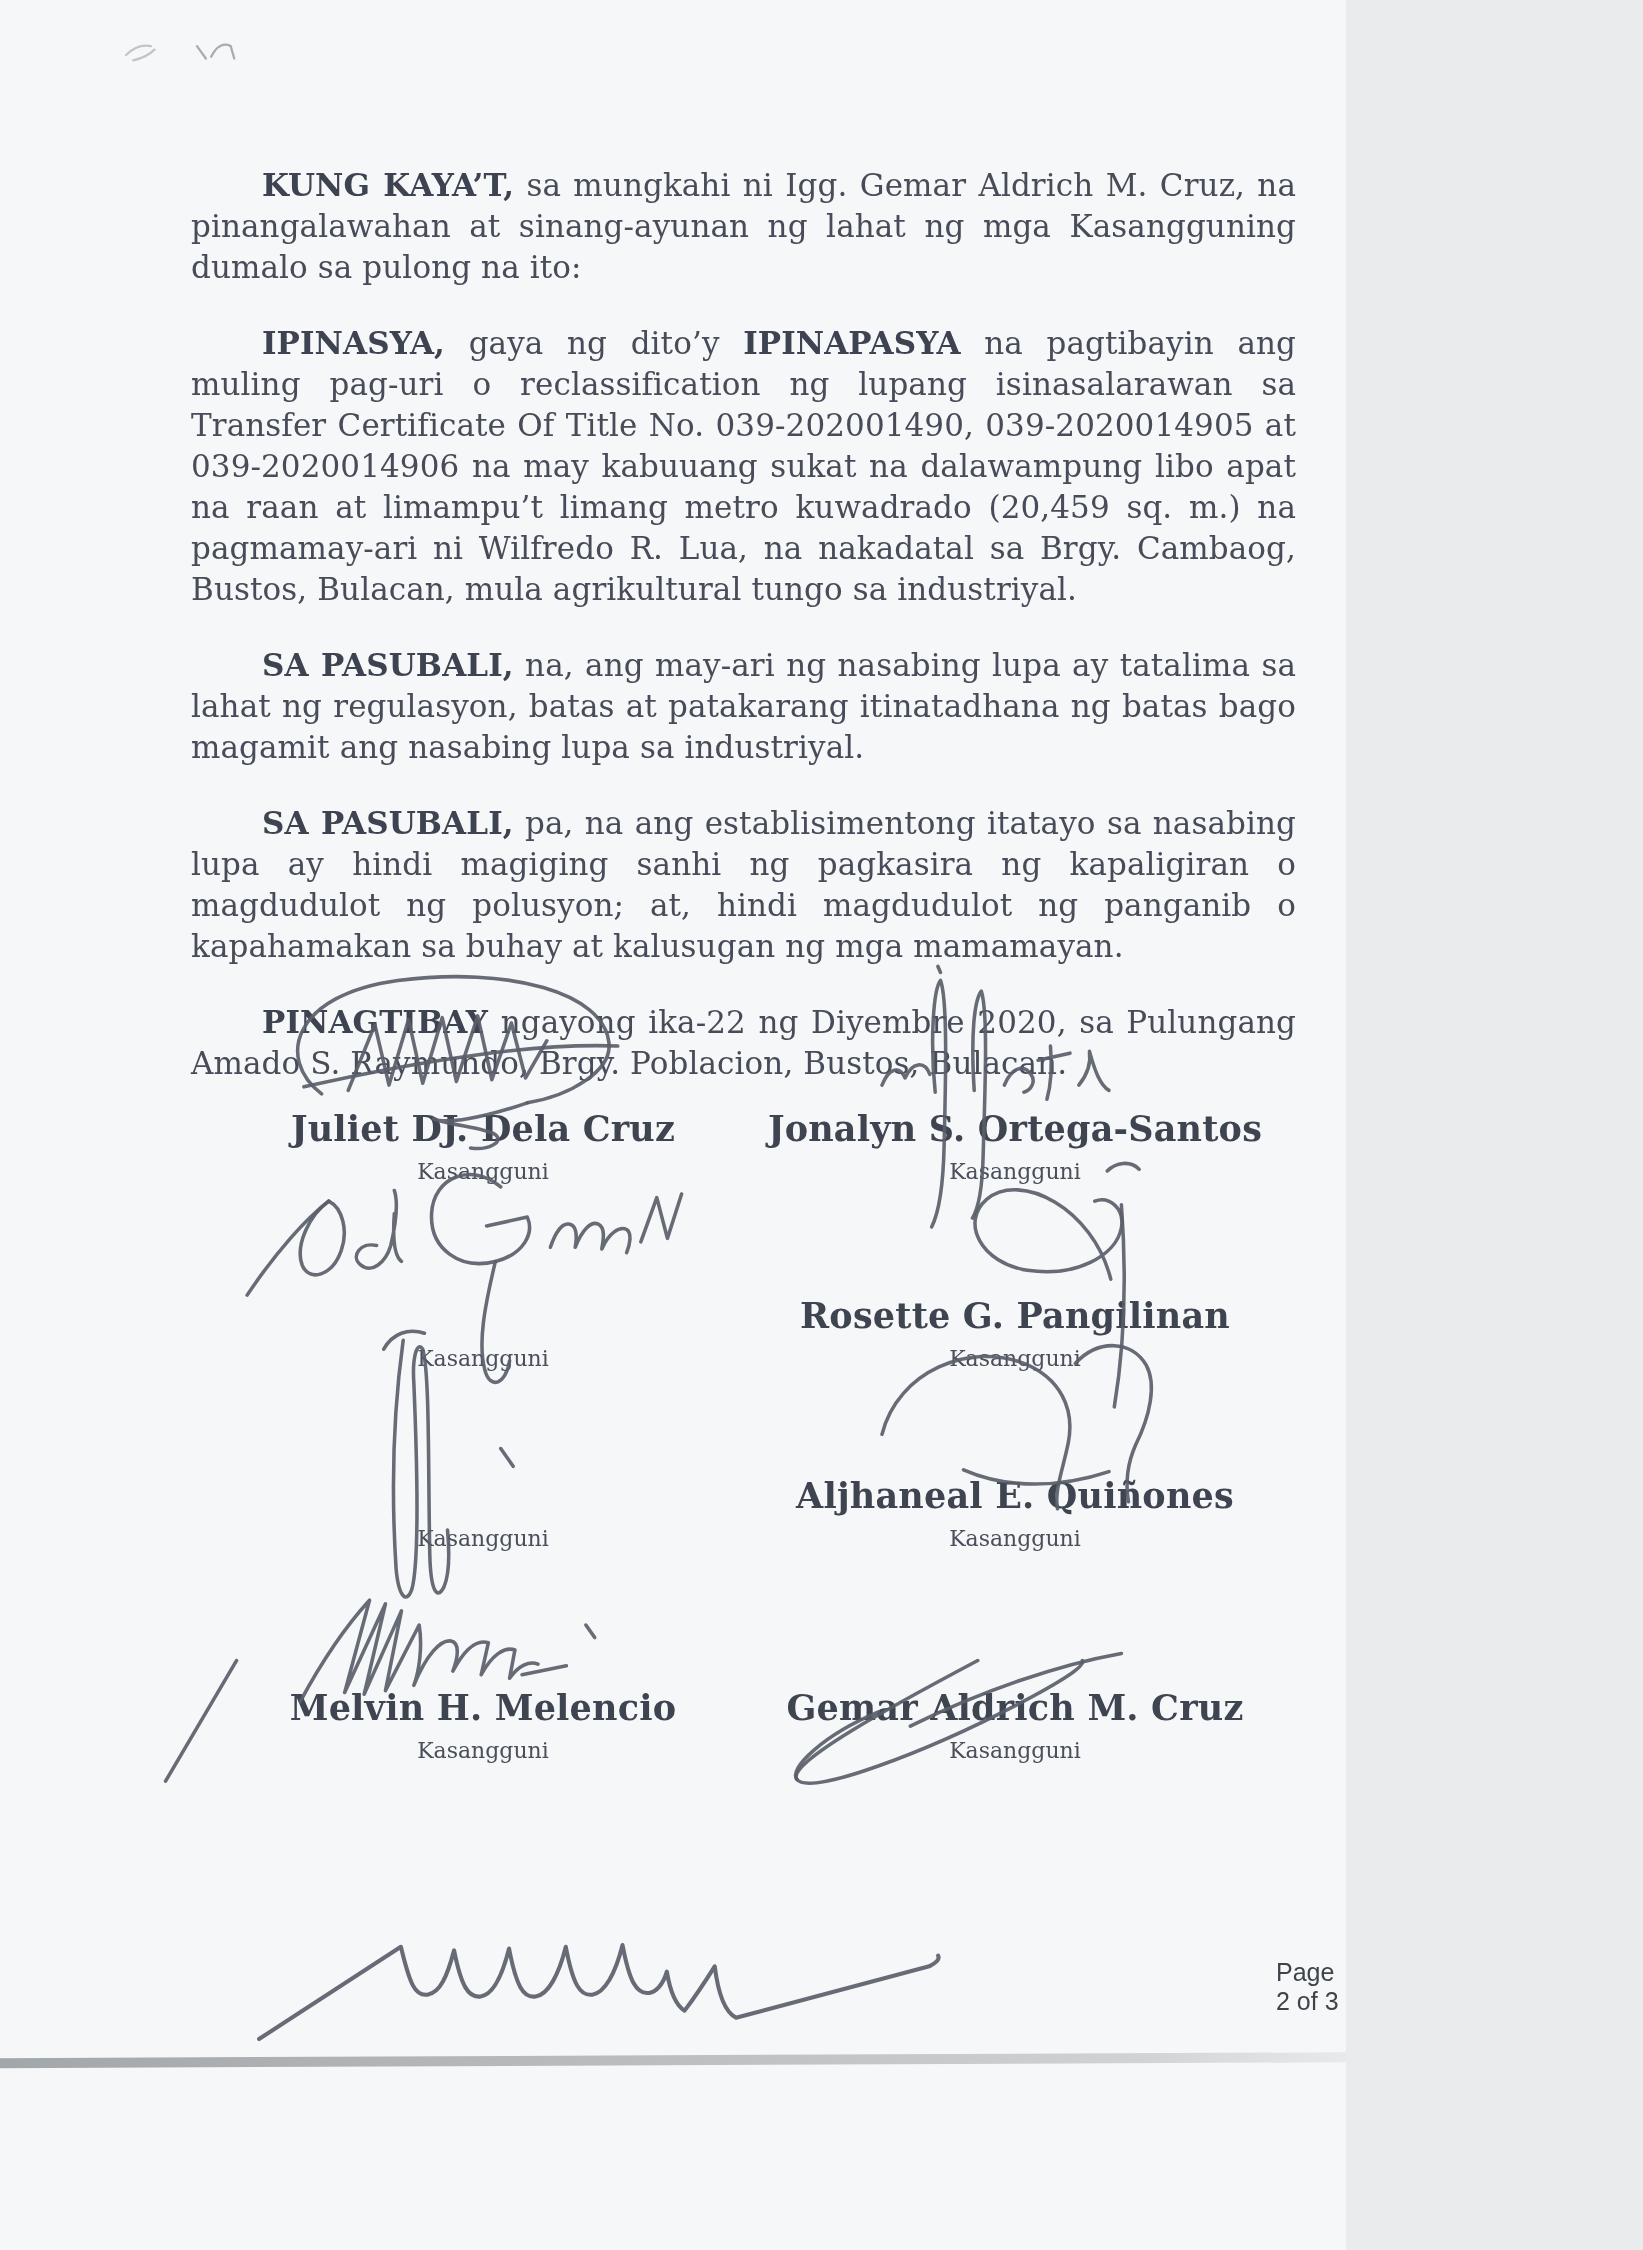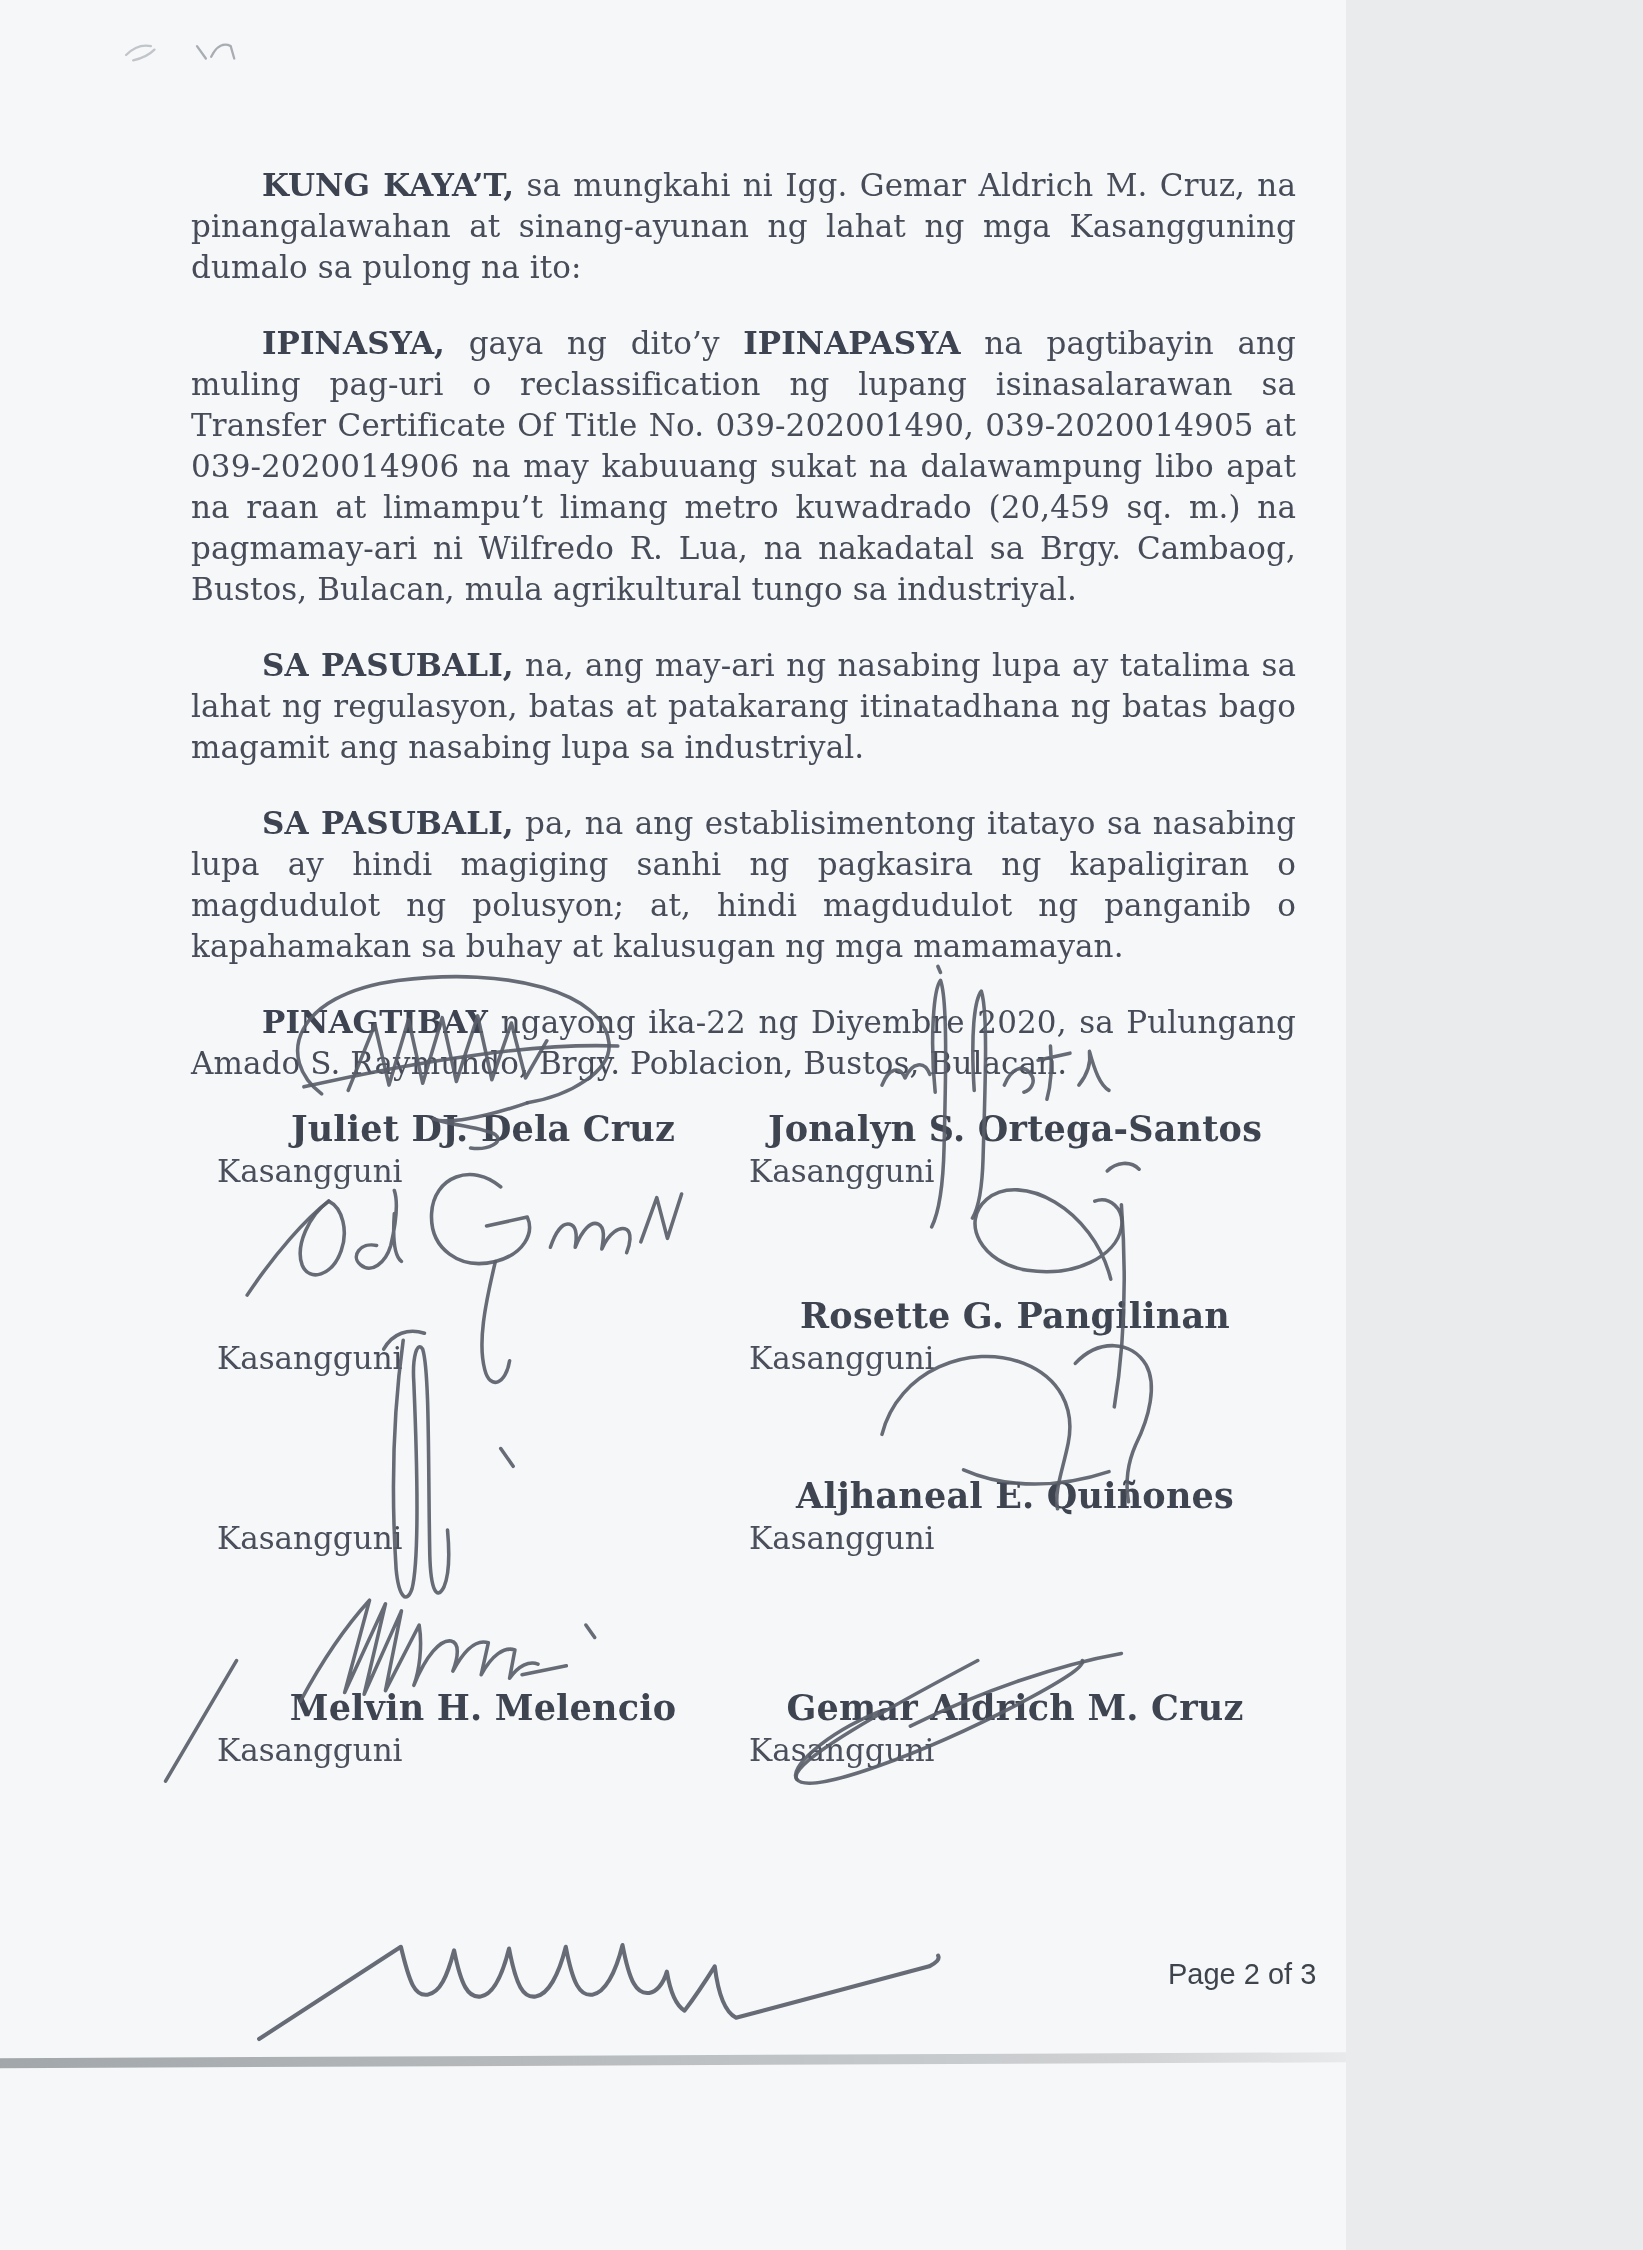--- a/index.html
+++ b/index.html
@@ -16,30 +16,30 @@
     transform:rotate(-.25deg);opacity:.9;}
   
   .text-block{position:absolute;left:191px;top:165px;width:1105px;color:#474c58;}
   .text-block p{margin:0 0 35px 0;text-indent:71px;text-align:justify;
     font-size:31px;line-height:41px;letter-spacing:0.1px;}
   .text-block b{color:#3d4350;}
   
   .sig-cell{position:absolute;width:532px;height:355px;}
   .sig-cell .name{position:absolute;top:149px;left:0;width:100%;text-align:center;
     font-weight:bold;font-size:35px;line-height:41px;color:#3f4451;letter-spacing:0.2px;z-index:1;}
-  .sig-cell .role{position:absolute;top:192px;left:0;width:100%;
-    font-size:31px;line-height:41px;color:#4a4f5b;z-index:1;}
+  .sig-cell .role{position:absolute;top:192px;left:0;width:100%;text-align:center;
+    font-size:22px;line-height:41px;color:#4a4f5b;z-index:1;}
   .sig-cell svg{position:absolute;top:0;left:0;overflow:visible;pointer-events:none;z-index:2;}
   .ink{fill:none;stroke:#595e69;stroke-width:4;stroke-linecap:round;stroke-linejoin:round;opacity:.92;}
   .ink2{fill:none;stroke:#62676f;stroke-width:3.4;stroke-linecap:round;stroke-linejoin:round;opacity:.9;}
   .pencil{fill:none;stroke:#b7bbc1;stroke-width:2.6;stroke-linecap:round;opacity:.85;}
   .edgeline{fill:none;stroke:#c3c7ca;stroke-width:3;stroke-linecap:round;}
   .overlay{position:absolute;top:0;left:0;pointer-events:none;z-index:3;}
-  .footer{position:absolute;left:1168px;top:1958px;z-index:4;
-    font-family:"Liberation Sans",sans-serif;font-size:29px;font-weight:500;color:#3f444c;}
+  .footer{position:absolute;left:1276px;top:1958px;z-index:4;
+    font-family:"Liberation Sans",sans-serif;font-size:25px;font-weight:500;color:#3f444c;}
 </style>
 </head>
 <body>
 
 <div class="page">
 
   <div class="scan-edge"></div>
   <div class="bottom-edge"></div>
 
   <div class="text-block">

